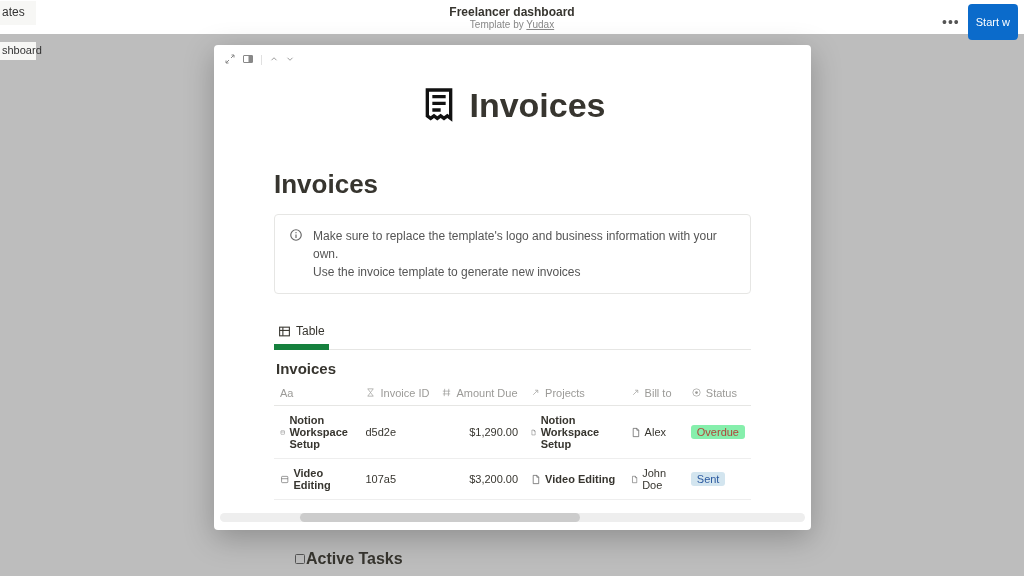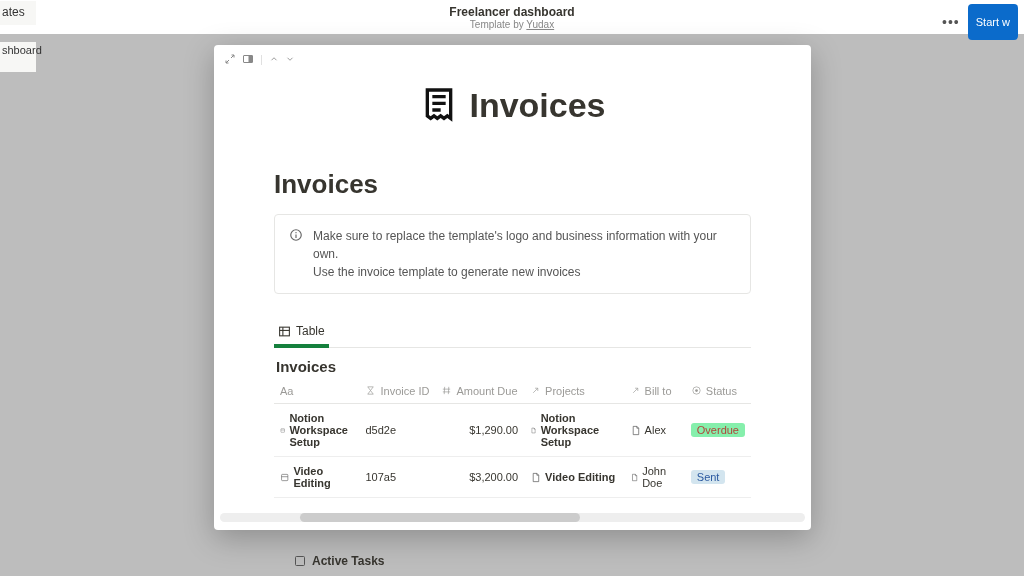--- a/index.html
+++ b/index.html
@@ -34,21 +34,21 @@
     .start-btn {
       background: #0b6bcb; color: #fff; border: none;
       padding: 12px 8px; border-radius: 4px; font-size: 11px; font-weight: 500;
       cursor: pointer;
     }
     .sidebar-fragment {
       position: absolute; left: 0; top: 1px; width: 36px; height: 24px;
       background: #f7f7f5; font-size: 12px; color: #333; padding: 4px 2px;
     }
     .sidebar-fragment2 {
-      position: absolute; left: 0; top: 42px; width: 36px; height: 30px;
+      position: absolute; left: 0; top: 42px; width: 36px; height: 18px;
       background: #f7f7f5; font-size: 11px; color: #333; padding: 2px;
     }
 
     .popover {
       position: absolute;
       left: 214px; top: 45px;
       width: 597px; height: 485px;
       background: #fff;
       border-radius: 4px;
       box-shadow: 0 8px 30px rgba(0,0,0,0.25);
@@ -78,21 +78,21 @@
       font-size: 12px; color: #555;
       margin-bottom: 24px;
     }
     .callout .callout-body { line-height: 1.5; }
     .callout-icon { flex-shrink: 0; margin-top: 1px; }
 
     .tabs { display: flex; border-bottom: 1px solid #e6e6e4; }
     .tab {
       display: flex; align-items: center; gap: 5px;
       padding: 6px 4px; font-size: 12px; color: #37352f;
-      border-bottom: 4px solid #15803d; margin-bottom: -1px;
+      border-bottom: 6px solid #15803d; margin-bottom: -1px;
       cursor: pointer;
     }
 
     .db-title { font-size: 15px; font-weight: 700; margin: 10px 0 4px; padding-left: 2px; }
 
     .table { width: 100%; border-collapse: collapse; font-size: 11px; }
     .table th {
       text-align: left; font-weight: 400; color: #9b9a97;
       padding: 6px 6px; border-bottom: 1px solid #e6e6e4;
       white-space: nowrap;
@@ -114,22 +114,22 @@
       position: absolute; left: 6px; right: 6px; bottom: 8px;
       height: 9px; background: #eee; border-radius: 5px;
     }
     .scroll-thumb {
       position: absolute; left: 80px; width: 280px; top: 0; bottom: 0;
       background: #ccc; border-radius: 5px;
     }
 
     .bg-row {
       position: absolute; left: 294px; bottom: 8px;
-      font-size: 12px; color: #37352f; font-weight: 600;
-      display: flex; align-items: center; gap: 6px;
+      font-size: 16px; color: #37352f; font-weight: 600;
+      display: flex; align-items: center; 
     }
 
     svg { display: block; }
   </style>
 </head>
 <body>
 
 <div class="backdrop-header">
   <div class="title-block">
     <div class="title">Freelancer dashboard</div>

